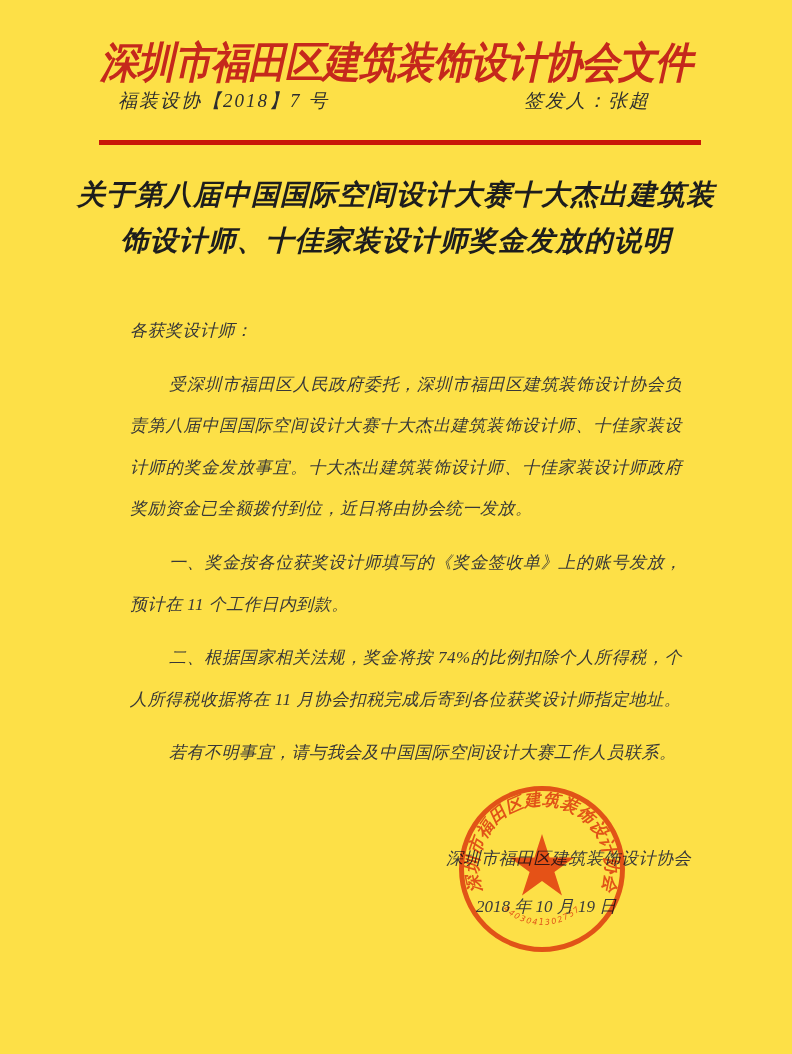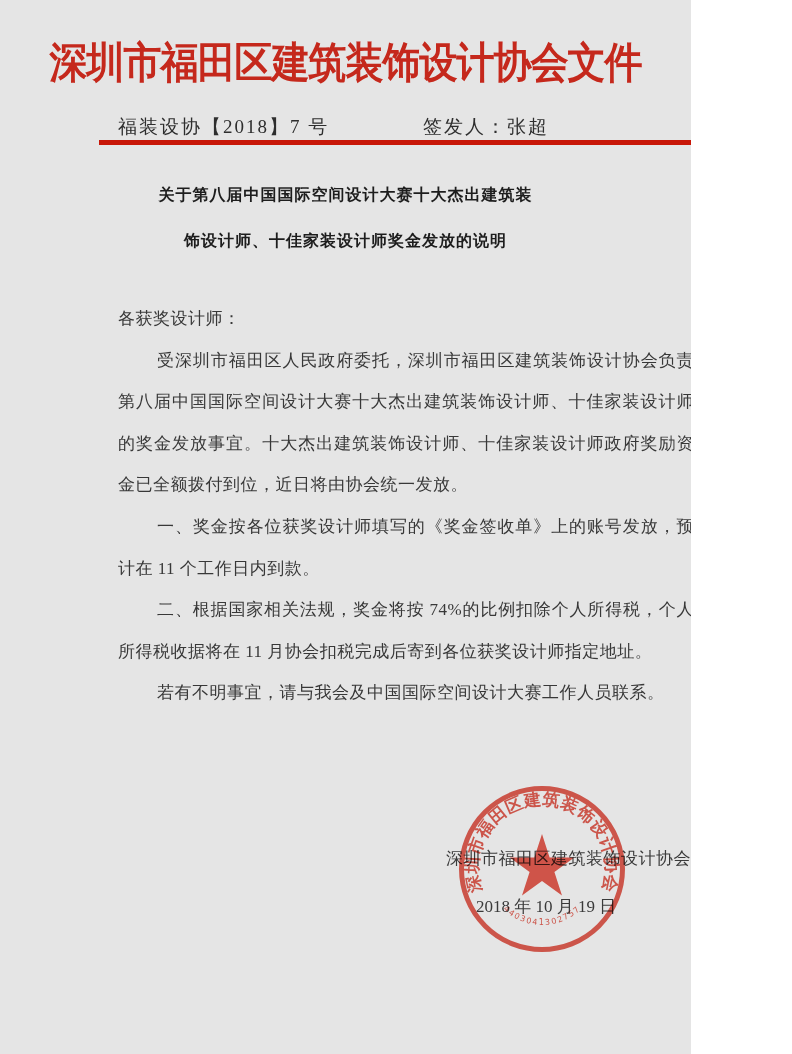--- a/index.html
+++ b/index.html
@@ -3,43 +3,44 @@
 <meta charset="utf-8">
 <style>
   * { margin: 0; padding: 0; box-sizing: border-box; }
   html, body { background: #ffffff; }
   body {
     font-family: "Liberation Serif", "DejaVu Serif", serif;
     width: 792px;
   }
   .page {
     position: relative;
-    width: 691px;
+    width: 792px;
     height: 1054px;
-    background: #e5e5e5;
+    background: #fde047;
     overflow: hidden;
+    font-style: italic;
   }
   
   .org-title {
     position: absolute;
     top: 34px;
     left: 0;
     width: 100%;
     text-align: center;
     font-size: 38px;
     font-weight: 800;
     letter-spacing: -1px;
     color: #c5281c;
     transform: scaleY(1.12);
     transform-origin: center top;
     white-space: nowrap;
   }
   .doc-row {
     position: absolute;
-    top: 114px;
+    top: 88px;
     left: 118px;
     right: 142px;
     display: flex;
     justify-content: space-between;
     align-items: center;
     font-size: 19px;
     color: #2e2e2e;
     letter-spacing: 2px;
   }
   .red-line {
@@ -50,39 +51,39 @@
     height: 5px;
     background: #c81708;
   }
   
   .doc-title {
     position: absolute;
     top: 172px;
     left: 70px;
     right: 70px;
     text-align: center;
-    font-size: 16px;
+    font-size: 28px;
     font-weight: 700;
     color: #1d1d1d;
     line-height: 46px;
     letter-spacing: 1px;
   }
   
   .body-text {
     position: absolute;
     top: 298px;
     left: 118px;
     width: 576px;
     font-size: 17px;
     line-height: 41.6px;
     color: #383838;
     text-align: justify;
     letter-spacing: 0.5px;
   }
-  .body-text p { margin: 0; }
+  .body-text p { margin: 12px; }
   .para { text-indent: 2.3em; }
   .contact { text-indent: 2.3em; }
   .contact .contact-phone { margin-left: 24px; letter-spacing: 1px; }
   
   .sig-org {
     position: absolute;
     top: 847px;
     left: 446px;
     width: 240px;
     text-align: center;

